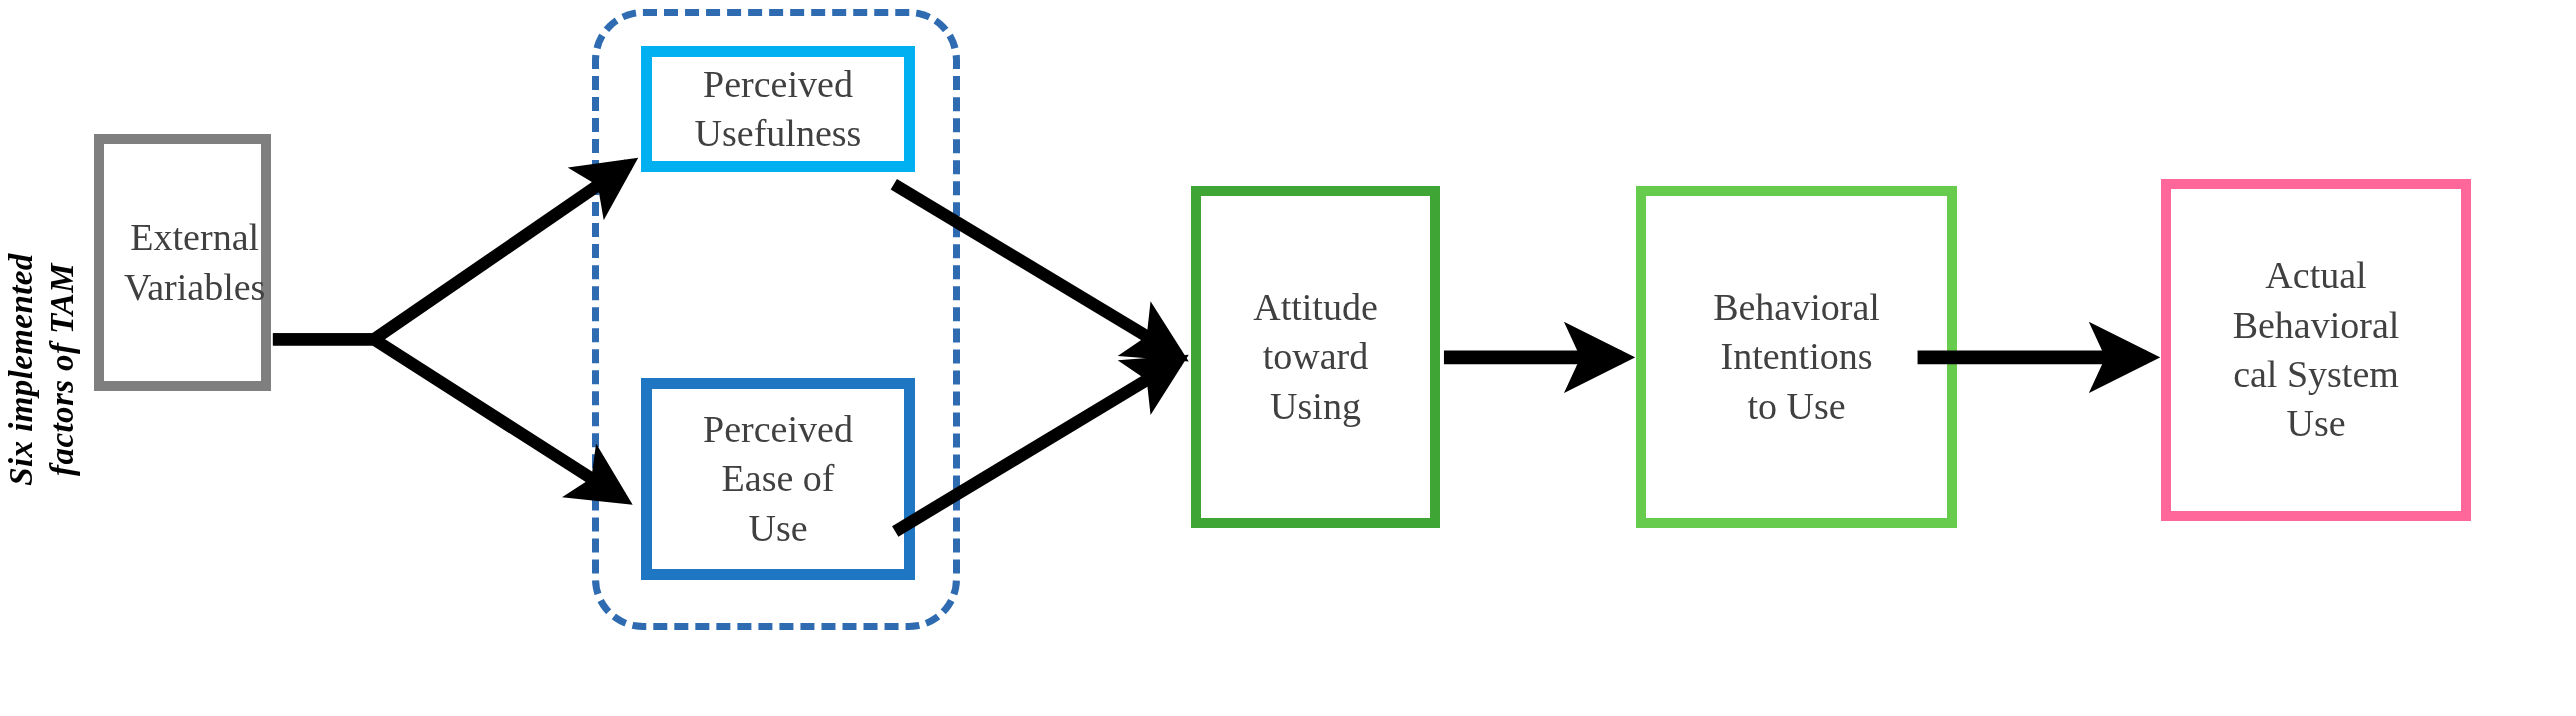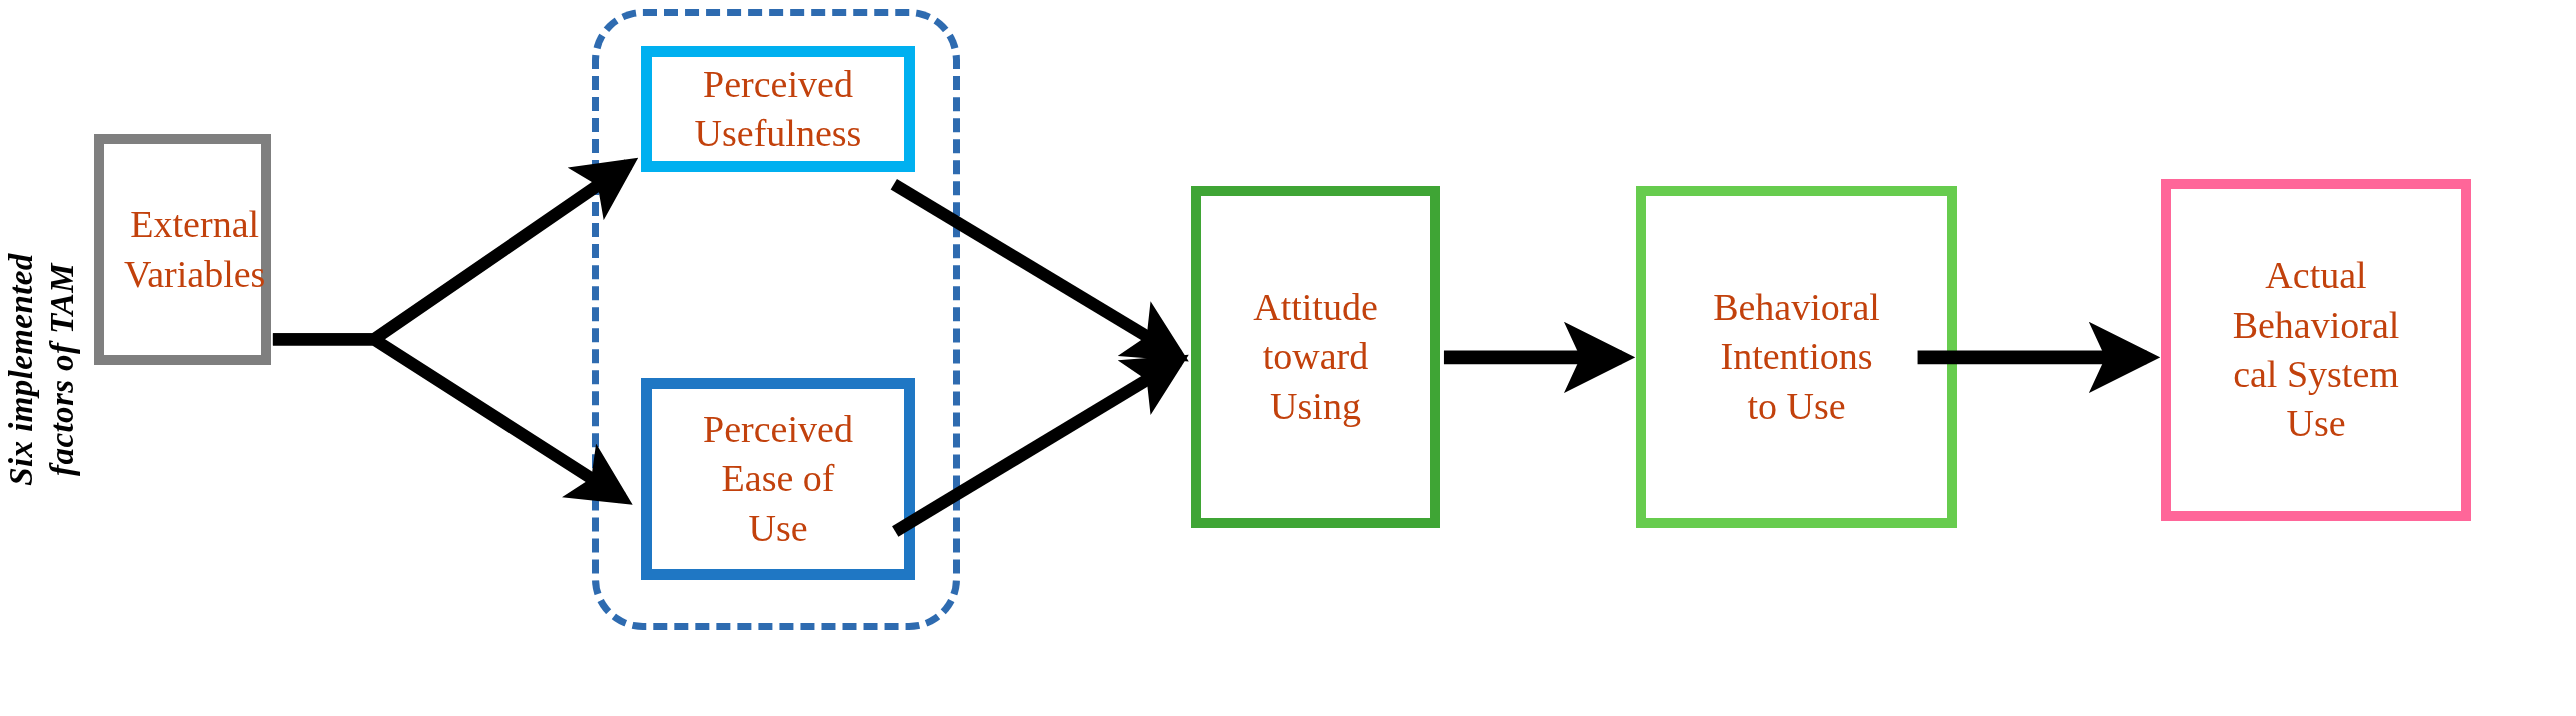--- a/index.html
+++ b/index.html
@@ -51,33 +51,33 @@
 
   
   .node {
     position: absolute;
     box-sizing: border-box;
     background: #ffffff;
     display: flex;
     align-items: center;
     justify-content: center;
     text-align: center;
-    color: #c2410c;
+    color: #404040;
     font-size: 38px;
     line-height: 1.30;
     padding: 4.3px 11.6px;
   }
   .node .txt {
     display: block;
     white-space: pre-line;
   }
 
   
   #node-external {
-    left: 94px;  top: 134px;  width: 177px; height: 231px;
+    left: 94px;  top: 134px;  width: 177px; height: 257px;
     border: 10px solid #7F7F7F;
     padding-left: 36px;
   }
   #node-pu {
     left: 641px;  top: 46px;   width: 274px; height: 126px;
     border: 11.6px solid #00B0F0;
   }
   #node-peou {
     left: 641px;  top: 378px;  width: 274px; height: 202px;
     border: 11.6px solid #1F77C4;

